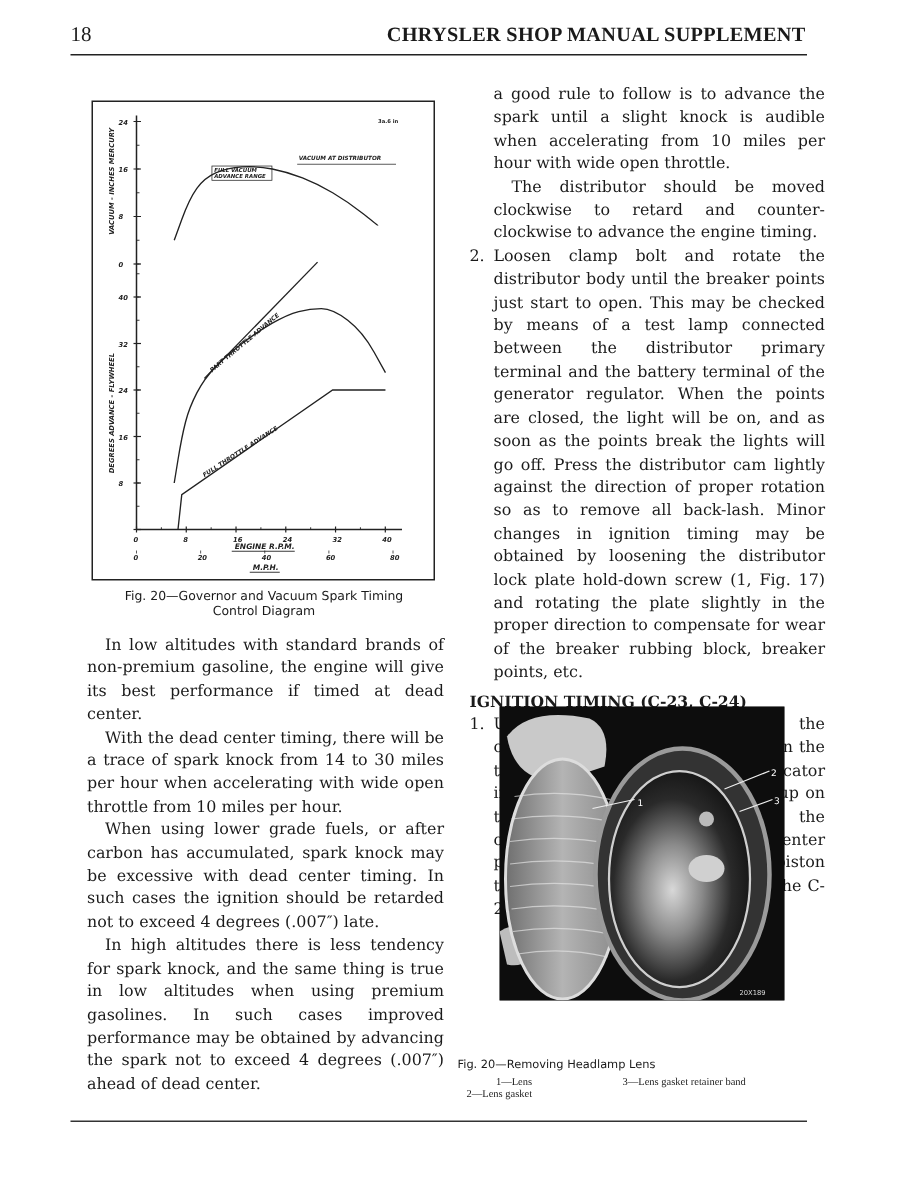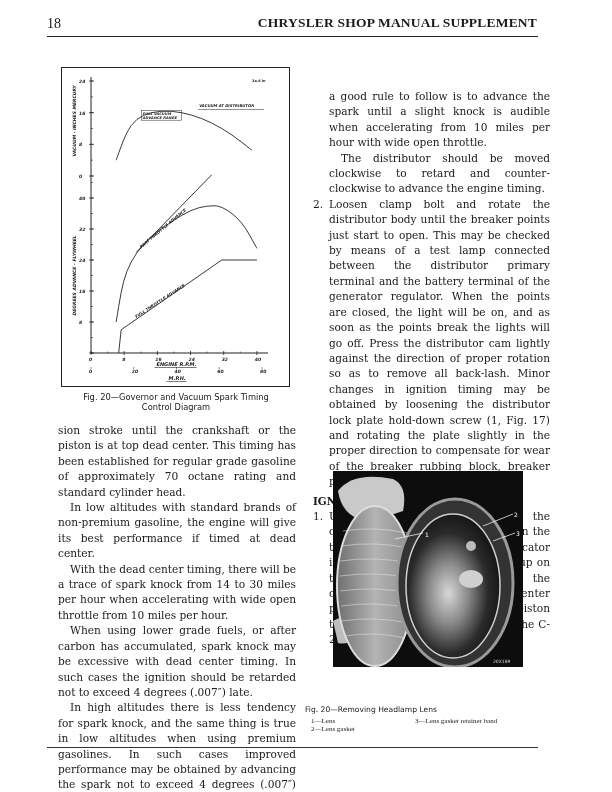--- a/index.html
+++ b/index.html
@@ -10,31 +10,31 @@
   .foot-rule { position: absolute; left: 47px; right: 74px; top: 747px; height: 0; border-top: 1.6px solid #333; }
 
   .col { position: absolute; font-size: 10.6px; line-height: 15.4px; text-align: justify; }
   .col p { margin: 0; }
   .col p.ind { text-indent: 12px; }
   .left-col { left: 58px; width: 238px; top: 423px; }
   .right-col { left: 313px; width: 237px; top: 56px; }
   .col .item { display: flex; }
   .col .item .num { width: 16px; flex: 0 0 16px; }
   .col .item .txt { flex: 1; }
-  .col .indented { padding-left: 16px; margin-top: 33px; }
+  .col .indented { padding-left: 16px; }
   .section-head { font-family: "DejaVu Serif", serif; font-weight: bold; font-size: 10.4px; margin-top: 4px; }
 
   .chart-frame { position: absolute; left: 61px; top: 67px; width: 227px; height: 318px; border: 1.6px solid #222; background: #fff; }
   .chart-frame svg { position: absolute; left: 0; top: 0; }
   .fig-caption { position: absolute; left: 64px; width: 224px; top: 392px; font-family: "DejaVu Sans", sans-serif; font-size: 8.3px; line-height: 10px; text-align: center; }
 
   .photo { position: absolute; left: 333px; top: 471px; width: 190px; height: 196px; background: #0b0b0b; overflow: hidden; }
   .photo svg { position: absolute; left: 0; top: 0; }
   .fig2-caption { position: absolute; left: 305px; width: 250px; top: 705px; font-family: "DejaVu Sans", sans-serif; font-size: 7.6px; text-align: left; }
-  .legend { position: absolute; top: 717px; font-size: 7px; line-height: 8px; font-family: "Liberation Serif", serif; }
+  .legend { position: absolute; top: 717px; font-size: 7px; line-height: 8px; font-family: "Liberation Serif", serif; text-align: right; }
   .legend-left { left: 311px; }
   .legend-right { left: 415px; }
 </style>
 </head>
 <body>
 
 <div class="page-num">18</div>
 <div class="running-head">CHRYSLER SHOP MANUAL SUPPLEMENT</div>
 <div class="head-rule"></div>
 
@@ -134,21 +134,20 @@
         <text x="0" y="0" font-size="4" font-family="DejaVu Sans, sans-serif" font-style="italic" font-weight="bold" fill="#222" transform="translate(74.26470588235294 250.125) rotate(-33)">FULL THROTTLE ADVANCE</text>
       </g>
   </svg>
 </div>
 <div class="fig-caption">
   <div>Fig. 20—Governor and Vacuum Spark Timing</div>
   <div>Control Diagram</div>
 </div>
 
 <div class="col left-col">
-  <p>sion stroke until the crankshaft or the piston is at top dead center. This timing has been established for regular grade gasoline of approximately 70 octane rating and standard cylinder head.</p>
   <p class="ind">In low altitudes with standard brands of non-premium gasoline, the engine will give its best performance if timed at dead center.</p>
   <p class="ind">With the dead center timing, there will be a trace of spark knock from 14 to 30 miles per hour when accelerating with wide open throttle from 10 miles per hour.</p>
   <p class="ind">When using lower grade fuels, or after carbon has accumulated, spark knock may be excessive with dead center timing. In such cases the ignition should be retarded not to exceed 4 degrees (.007″) late.</p>
   <p class="ind">In high altitudes there is less tendency for spark knock, and the same thing is true in low altitudes when using premium gasolines. In such cases improved performance may be obtained by advancing the spark not to exceed 4 degrees (.007″) ahead of dead center.</p>
 
 </div>
 
 <div class="col right-col">
   <div class="indented">
     <p>a good rule to follow is to advance the spark until a slight knock is audible when accelerating from 10 miles per hour with wide open throttle.</p>

